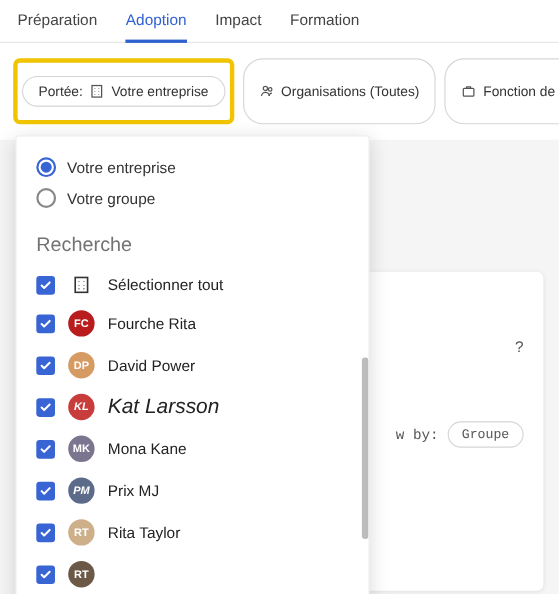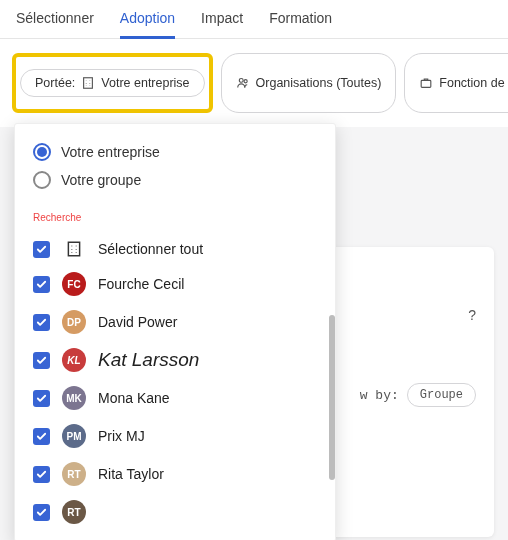--- a/index.html
+++ b/index.html
@@ -88,22 +88,22 @@
     border-radius: 50%;
     display: flex; align-items: center; justify-content: center;
   }
   .radio-outer.unchecked { border-color: #888; }
   .radio-inner {
     width: 10px; height: 10px;
     background: #3864d4; border-radius: 50%;
   }
   .search-label {
     padding: 18px 18px 10px 18px;
-    font-size: 10px;
-    color: #ef4444;
+    font-size: 18px;
+    color: #737373;
   }
   .list {
     position: relative;
     overflow-y: hidden;
   }
   .scrollbar-fake {
     position: absolute;
     right: 0;
     top: 82px;
     width: 6px;
@@ -165,21 +165,21 @@
     border-radius: 14px;
     padding: 4px 12px;
     font-size: 12px;
   }
   .icon-sm { width:14px;height:14px;display:inline-flex;align-items:center;justify-content:center;}
 </style>
 </head>
 <body>
 
 <div class="tabs">
-  <div class="tab">Sélectionner</div>
+  <div class="tab">Préparation</div>
   <div class="tab active">Adoption</div>
   <div class="tab">Impact</div>
   <div class="tab">Formation</div>
 </div>
 
 <div class="filter-bar">
   <span class="highlight-box">
     <span class="chip">
       <span>Portée:</span>
       <span class="icon-sm">
@@ -268,21 +268,21 @@
       </div>
 
       <div id="people-rows">
           <div class="list-row">
             <span class="chk">
               <svg viewBox="0 0 12 12">
                 <path d="M2 6l2.5 2.5L10 3" stroke="#fff" stroke-width="2" fill="none" stroke-linecap="round" stroke-linejoin="round"></path>
               </svg>
             </span>
             <span class="avatar" style="background: #b91c1c;">FC</span>
-            <span>Fourche Cecil</span>
+            <span>Fourche Rita</span>
           </div>
           <div class="list-row">
             <span class="chk">
               <svg viewBox="0 0 12 12">
                 <path d="M2 6l2.5 2.5L10 3" stroke="#fff" stroke-width="2" fill="none" stroke-linecap="round" stroke-linejoin="round"></path>
               </svg>
             </span>
             <span class="avatar" style="background: rgb(213, 155, 99);">DP</span>
             <span>David Power</span>
           </div>
@@ -303,21 +303,21 @@
             </span>
             <span class="avatar" style="background: rgb(124, 117, 144);">MK</span>
             <span>Mona Kane</span>
           </div>
           <div class="list-row">
             <span class="chk">
               <svg viewBox="0 0 12 12">
                 <path d="M2 6l2.5 2.5L10 3" stroke="#fff" stroke-width="2" fill="none" stroke-linecap="round" stroke-linejoin="round"></path>
               </svg>
             </span>
-            <span class="avatar" style="background: rgb(92, 107, 138);">PM</span>
+            <span class="avatar" style="background: rgb(92, 107, 138); font-style: italic;">PM</span>
             <span>Prix MJ</span>
           </div>
           <div class="list-row">
             <span class="chk">
               <svg viewBox="0 0 12 12">
                 <path d="M2 6l2.5 2.5L10 3" stroke="#fff" stroke-width="2" fill="none" stroke-linecap="round" stroke-linejoin="round"></path>
               </svg>
             </span>
             <span class="avatar" style="background: rgb(205, 176, 137);">RT</span>
             <span>Rita Taylor</span>

